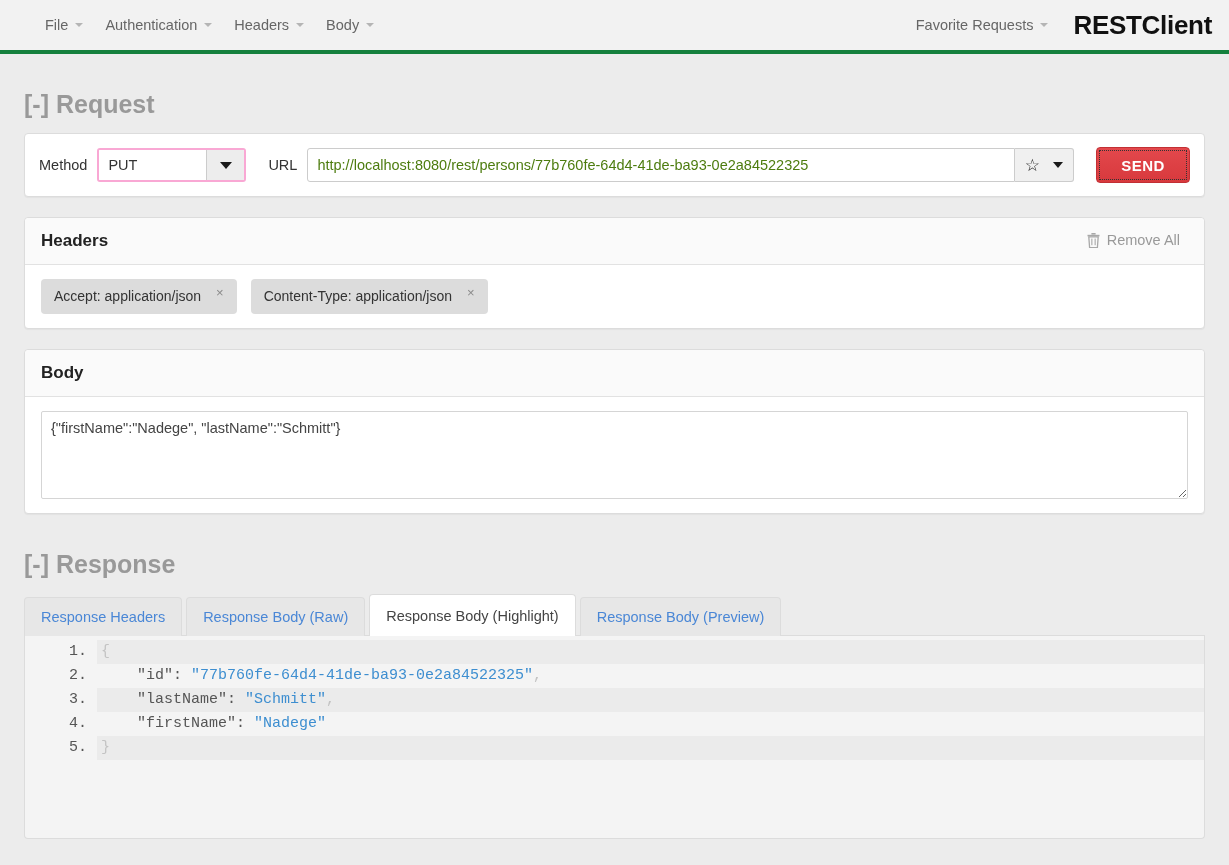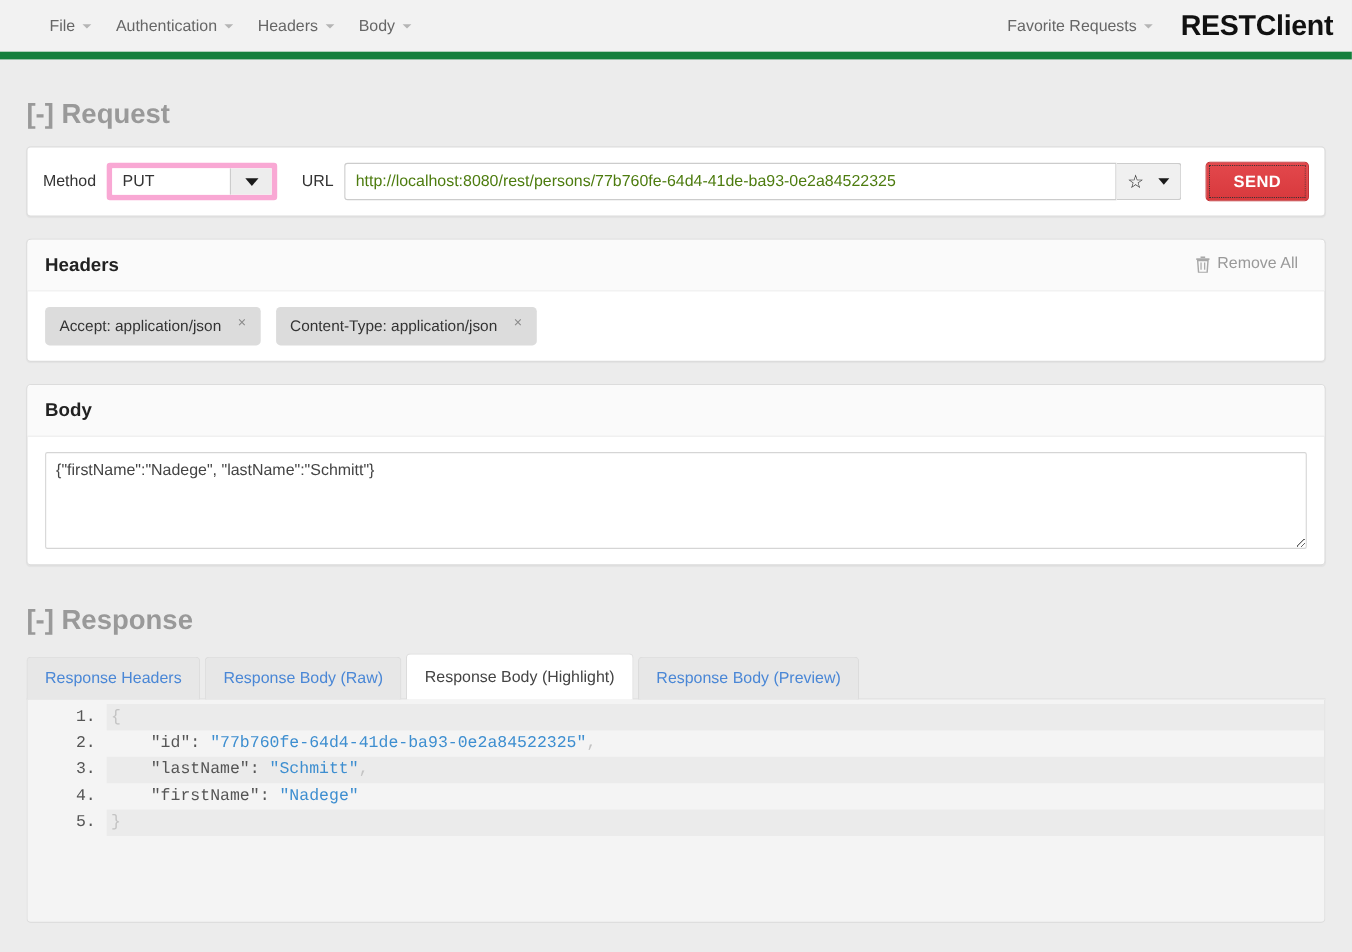--- a/index.html
+++ b/index.html
@@ -8,21 +8,21 @@
     width: 1229px; height: 865px;
     background: #ececec;
     font-family: "Liberation Sans", sans-serif;
     -webkit-font-smoothing: antialiased;
   }
 
   
   .navbar {
     height: 54px;
     background: #f2f2f2;
-    border-bottom: 7px solid #15803d;
+    border-bottom: 4px solid #15803d;
     display: flex;
     align-items: center;
     position: relative;
   }
   .nav-left { display: flex; align-items: center; margin-left: 34px; }
   .nav-right { display: flex; align-items: center; margin-left: auto; }
   .nav-item {
     display: flex; align-items: center;
     color: #666;
     font-size: 14.5px;
@@ -89,21 +89,21 @@
   }
   .label-inline {
     font-size: 14.5px;
     color: #333;
     margin-right: 10px;
     white-space: nowrap;
   }
   .select-wrap {
     display: flex;
     align-items: stretch;
-    border: 5px solid #f9a8d4;
+    border: 2px solid #f9a8d4;
     border-radius: 3px;
     overflow: hidden;
     height: 34px;
     background: #fff;
   }
   .select-value {
     width: 107px;
     display: flex; align-items: center;
     padding: 0 9px;
     font-size: 14.5px;

